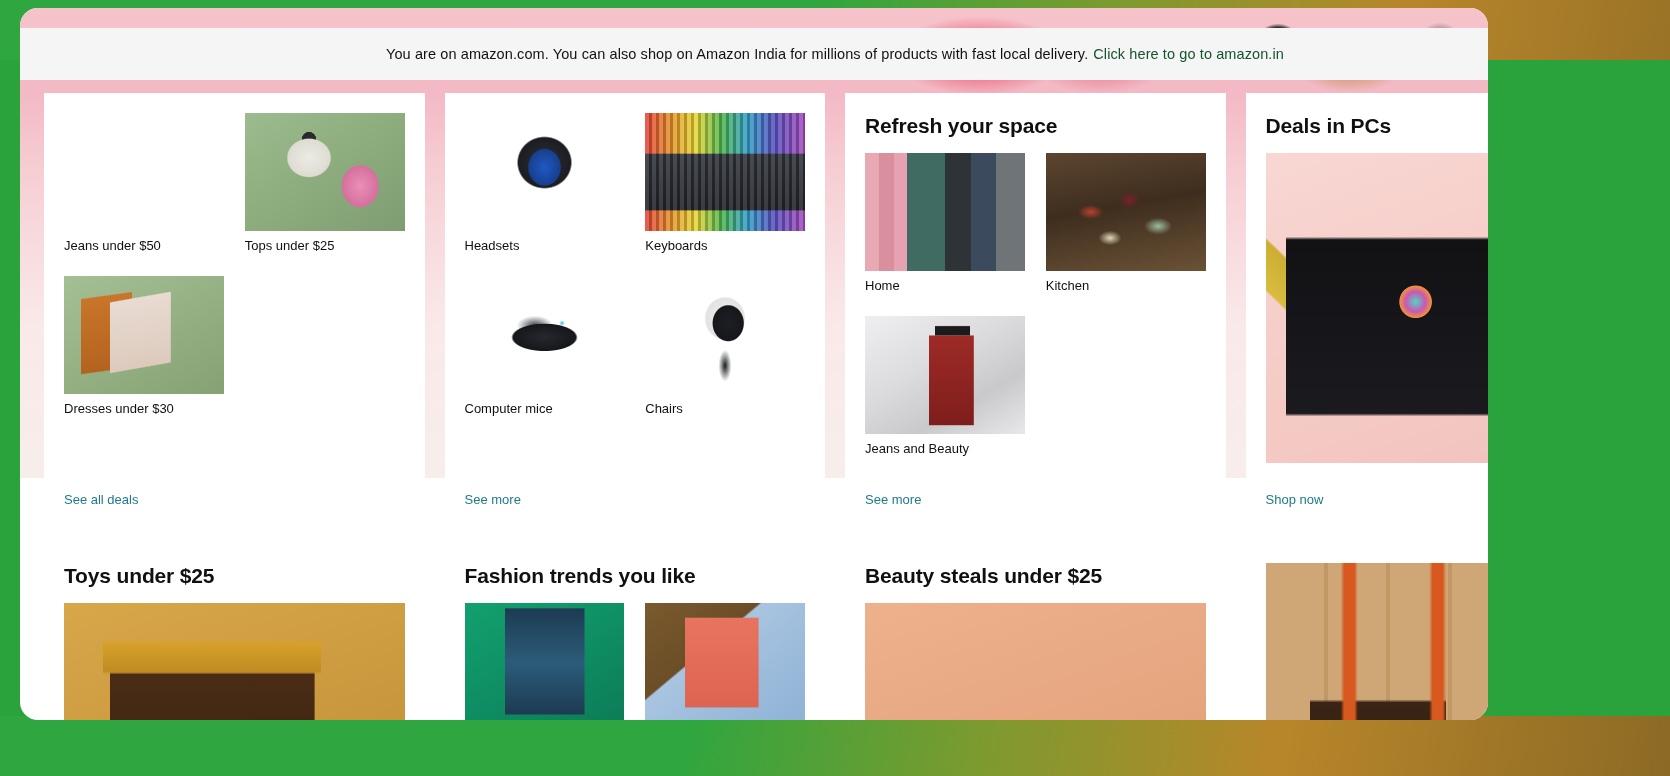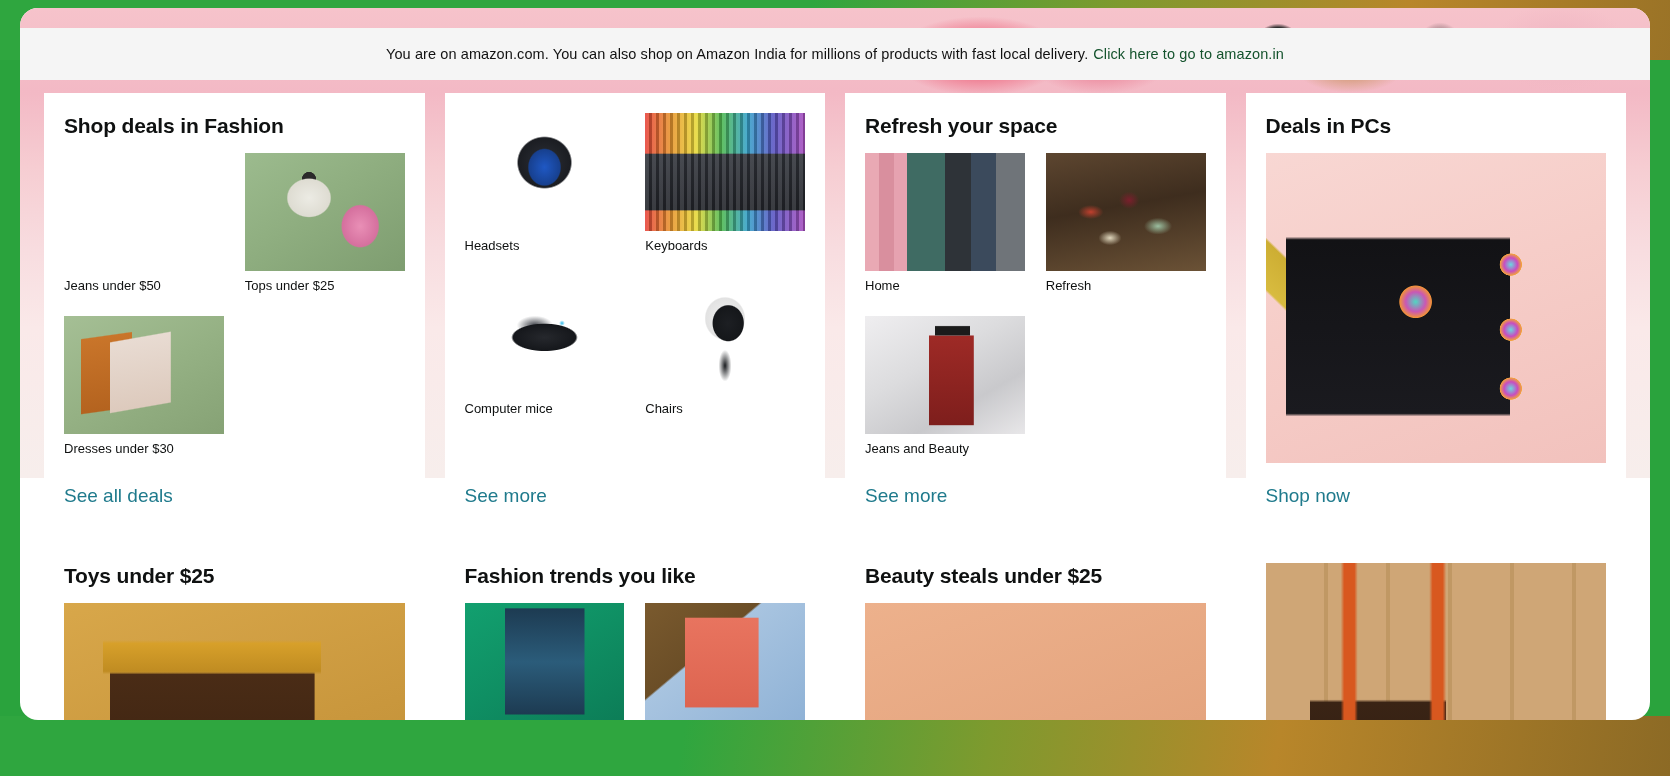--- a/index.html
+++ b/index.html
@@ -22,21 +22,21 @@
   .backdrop::after {
     content:"";
     position:absolute; left:0; right:0; top:60px; bottom:60px;
     background: #2aa33d;
   }
 
   
   .viewport {
     position: absolute;
     left: 20px; top: 8px;
-    width: 1630px; height: 712px;
+    width: 1468px; height: 712px;
     background: #ffffff;
     border-radius: 18px 18px 18px 18px;
     overflow: hidden;
     z-index: 1;
     box-shadow: 0 0 0 0 rgba(0,0,0,0);
   }
   .viewport-inner {
     position: absolute;
     left: 0; top: 0;
     width: 1630px; height: 712px;
@@ -131,21 +131,21 @@
 
   
   .single-img {
     width: 100%; height: 310px;
     background-size: cover; background-position: center;
   }
 
   .card-link {
     position: absolute;
     left: 20px; bottom: 16px;
-    font-size: 19px;
+    font-size: 13px;
     color: #1f7a8c;
     text-decoration: none;
     cursor: pointer;
   }
 
   
   .img-jeans {
     background:
       radial-gradient(ellipse 24px 20px at 76% 22%, #efe9df 0%, #e3dcd0 70%, rgba(0,0,0,0) 72%),
       radial-gradient(ellipse 22px 18px at 18% 70%, #ece6da 0%, #ded7c9 70%, rgba(0,0,0,0) 72%),
@@ -293,21 +293,20 @@
     <div class="hero-bg"></div>
 
     <div class="notice-bar">
       <span>You are on amazon.com. You can also shop on Amazon India for millions of products with fast local delivery.</span>
       <a class="notice-link" href="#">Click here to go to amazon.in</a>
     </div>
 
     <div class="grid">
 
       <div class="card card-r1">
-        <div class="card-title">Shop deals in Fashion</div>
         <div class="quad">
           <div class="tile">
             <div class="tile-img img-jeans"></div>
             <div class="tile-label">Jeans under $50</div>
           </div>
           <div class="tile">
             <div class="tile-img img-tops"></div>
             <div class="tile-label">Tops under $25</div>
           </div>
           <div class="tile">
@@ -342,21 +341,21 @@
 
       <div class="card card-r1">
         <div class="card-title">Refresh your space</div>
         <div class="quad">
           <div class="tile">
             <div class="tile-img img-home"></div>
             <div class="tile-label">Home</div>
           </div>
           <div class="tile">
             <div class="tile-img img-kitchen"></div>
-            <div class="tile-label">Refresh</div>
+            <div class="tile-label">Kitchen</div>
           </div>
           <div class="tile">
             <div class="tile-img img-beauty"></div>
             <div class="tile-label">Jeans and Beauty</div>
           </div>
         </div>
         <a class="card-link" href="#">See more</a>
       </div>
 
       <div class="card card-r1">

